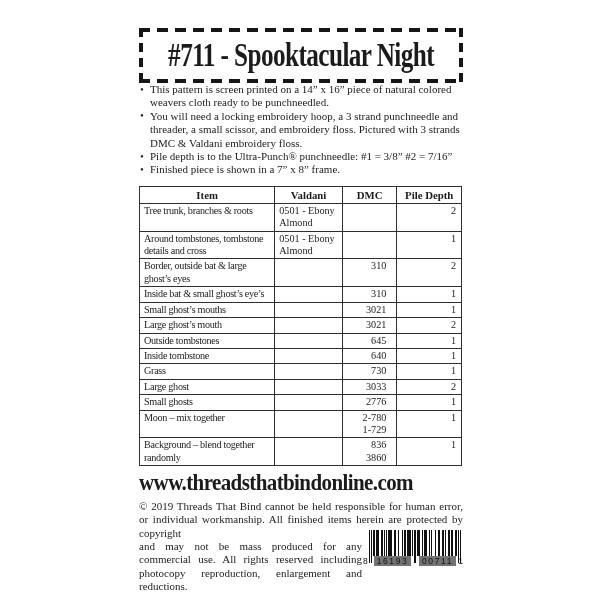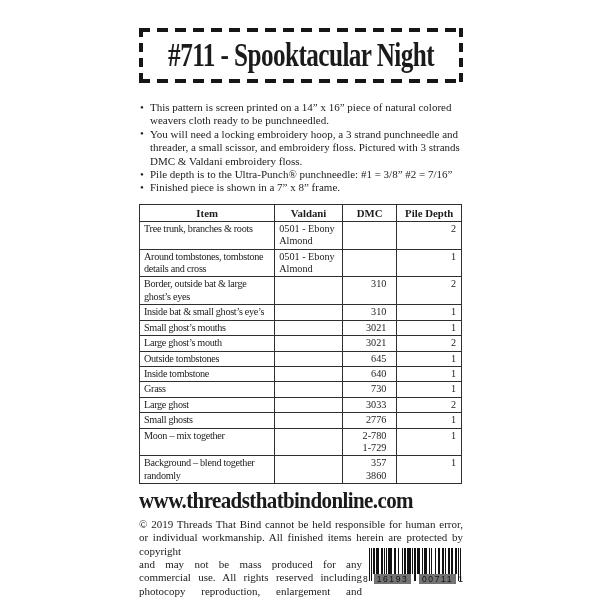--- a/index.html
+++ b/index.html
@@ -18,21 +18,21 @@
   .dash-top { top:0; } .dash-bottom { bottom:0; }
   .dash-v { position:absolute; top:0; bottom:0; width:3.6px;
             background:repeating-linear-gradient(180deg,#161616 0 9px,transparent 9px 15px); }
   .dash-left { left:0; } .dash-right { right:0; }
   .title-text {
     font-weight:bold; font-size:26px; white-space:nowrap;
     letter-spacing:-0.6px; transform:scale(0.97,1.28);
   }
 
   
-  .bullets { margin:18px 0 0 0; padding:0; list-style:none; font-size:11px; line-height:13.4px; }
+  .bullets { margin:0 0 0 0; padding:0; list-style:none; font-size:11px; line-height:13.4px; }
   .bullets li { position:relative; padding-left:11px; }
   .bullets li::before { content:"\2022"; position:absolute; left:1px; top:-0.5px; }
 
   
   table.floss { margin-top:9px; border-collapse:collapse; table-layout:fixed; width:323px;
                 font-size:10.2px; border:1.5px solid #222; }
   .floss th, .floss td { border:1px solid #2f2f2f; vertical-align:top; padding:1px 4px; overflow:hidden; }
   .floss th { font-weight:bold; text-align:center; font-size:10.8px; padding:2px 1px; }
   td.c-item    { letter-spacing:-0.3px; line-height:12.4px; }
   td.c-valdani { line-height:12.4px; }
@@ -166,21 +166,21 @@
         <tr>
             <td class="c-item">Moon – mix together</td>
             <td class="c-valdani"></td>
             <td class="c-dmc">2-780
 1-729</td>
             <td class="c-pile">1</td>
           </tr>
         <tr>
             <td class="c-item">Background – blend together randomly</td>
             <td class="c-valdani"></td>
-            <td class="c-dmc">357
+            <td class="c-dmc">836
 3860</td>
             <td class="c-pile">1</td>
           </tr>
       </tbody>
     </table>
 
     <div class="website">
       <span>www.threadsthatbindonline.com</span>
     </div>
 

